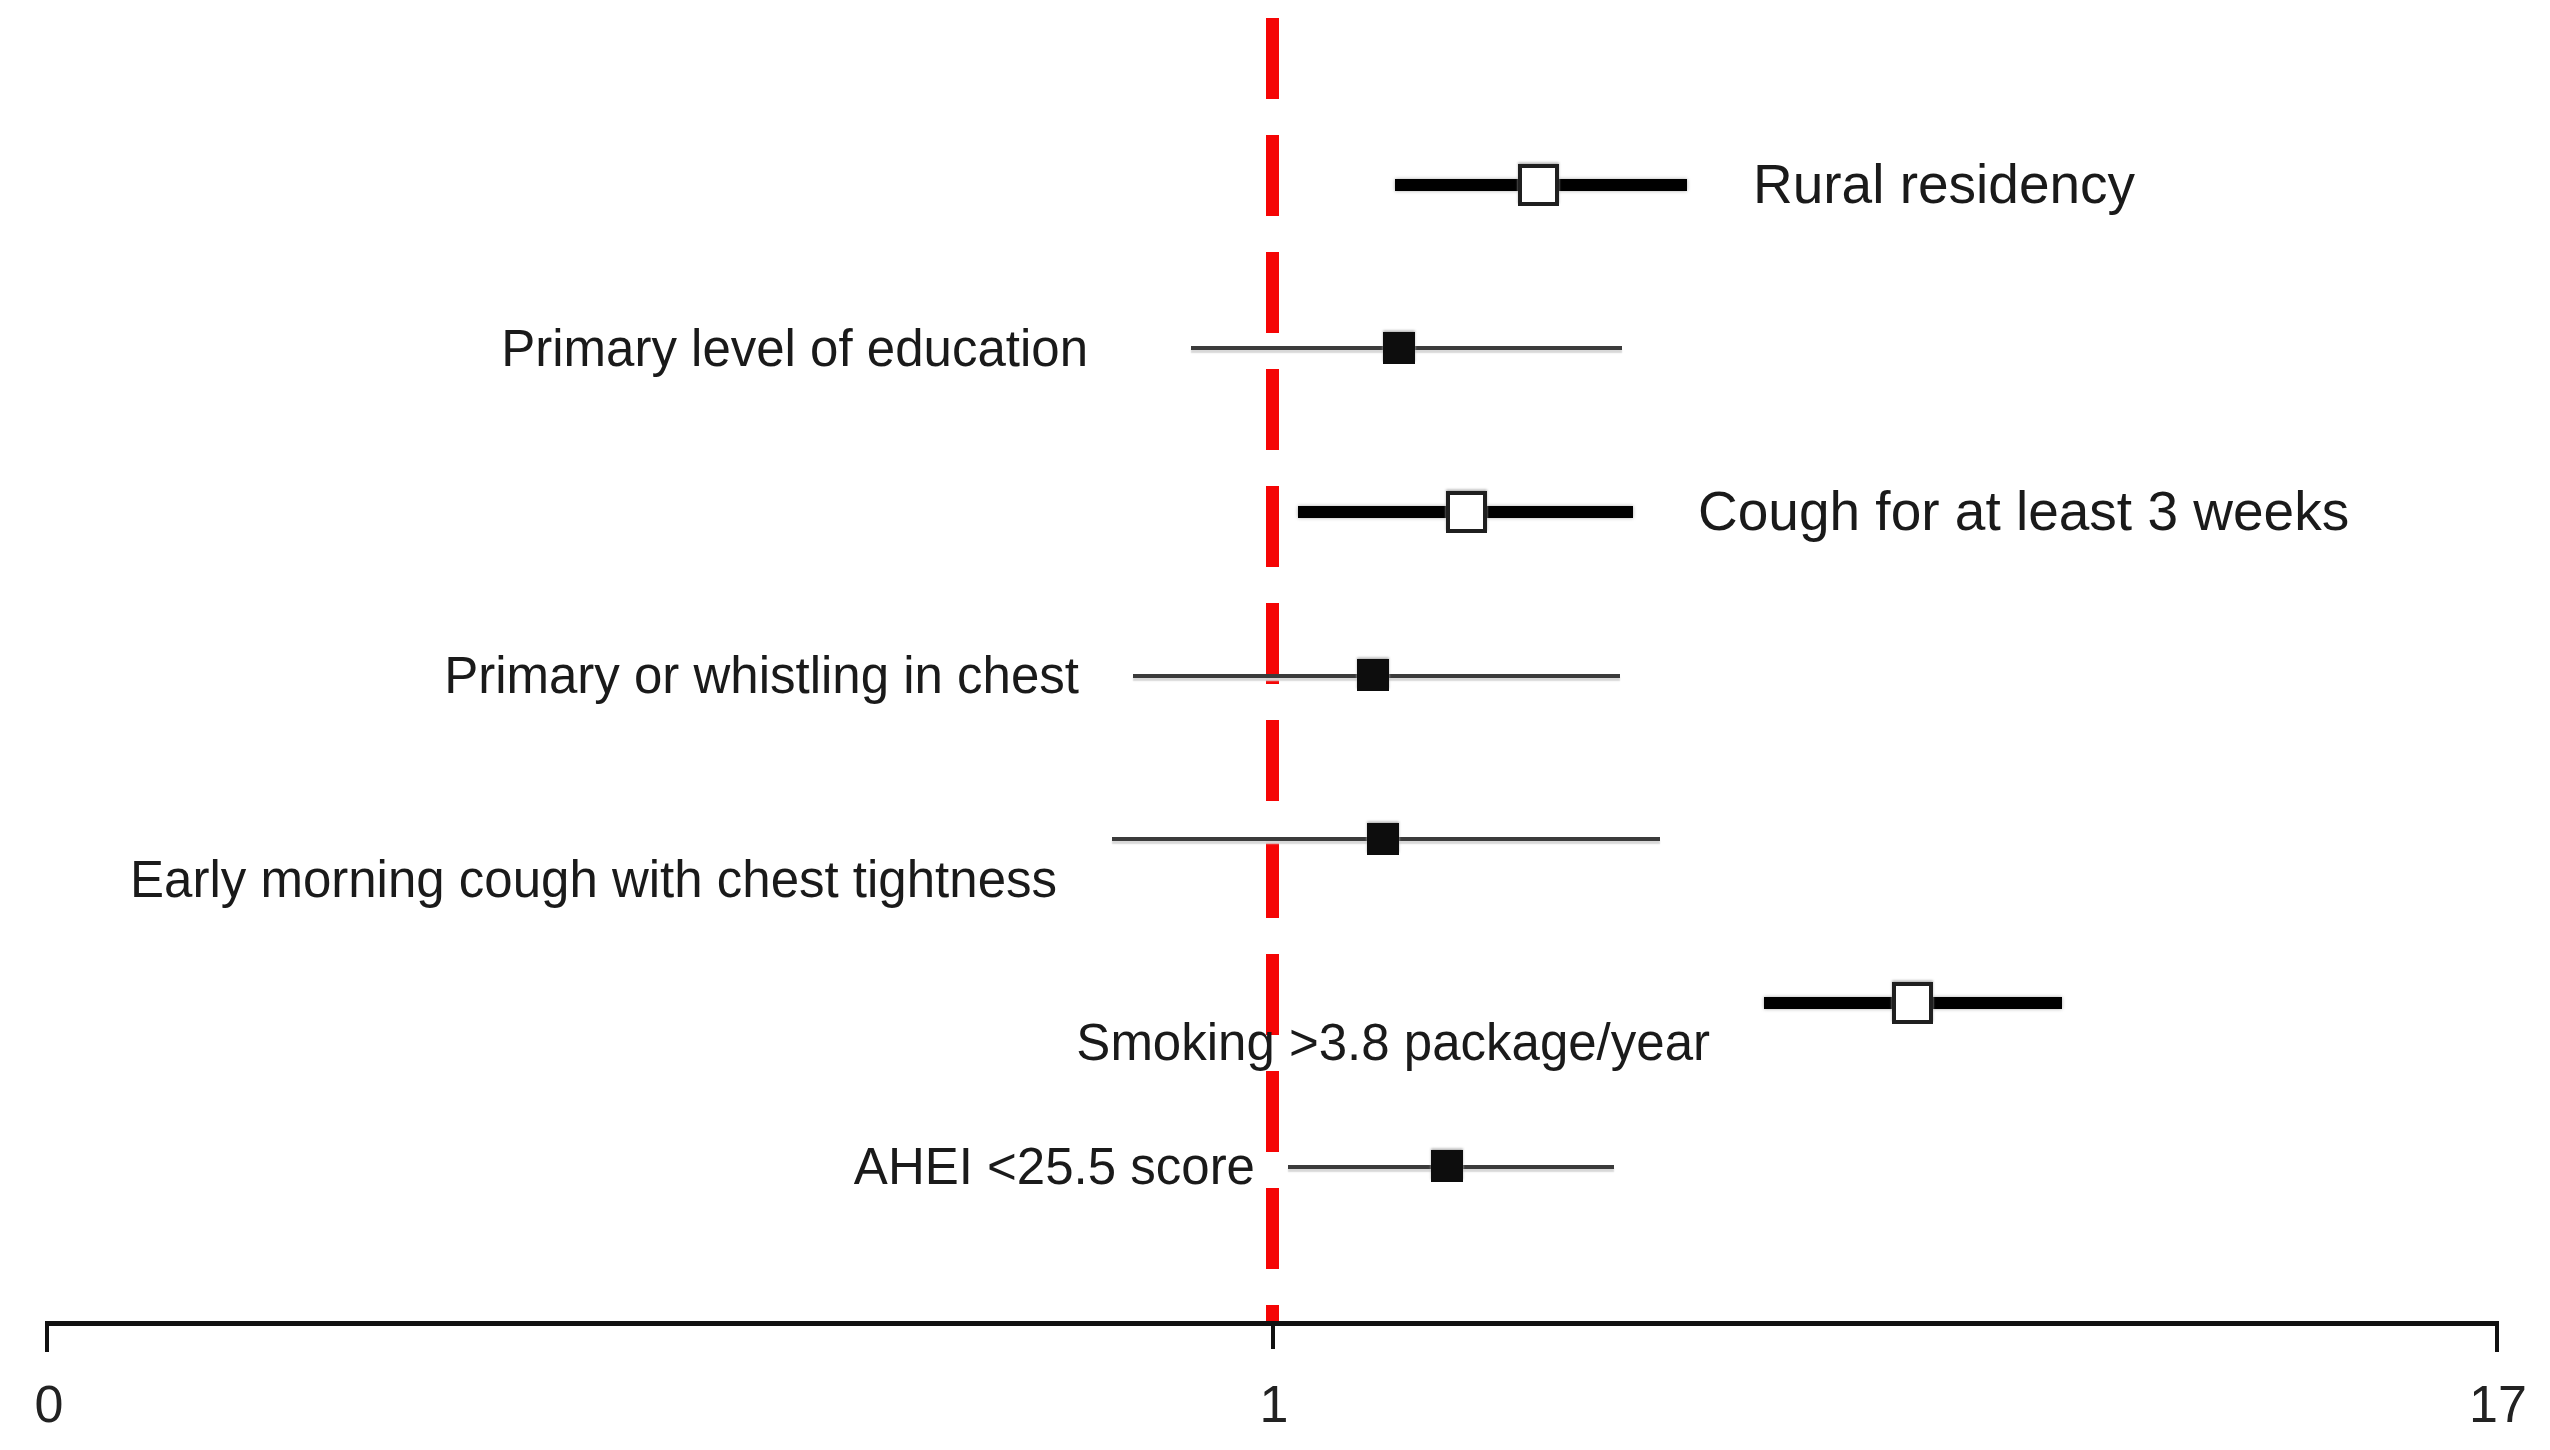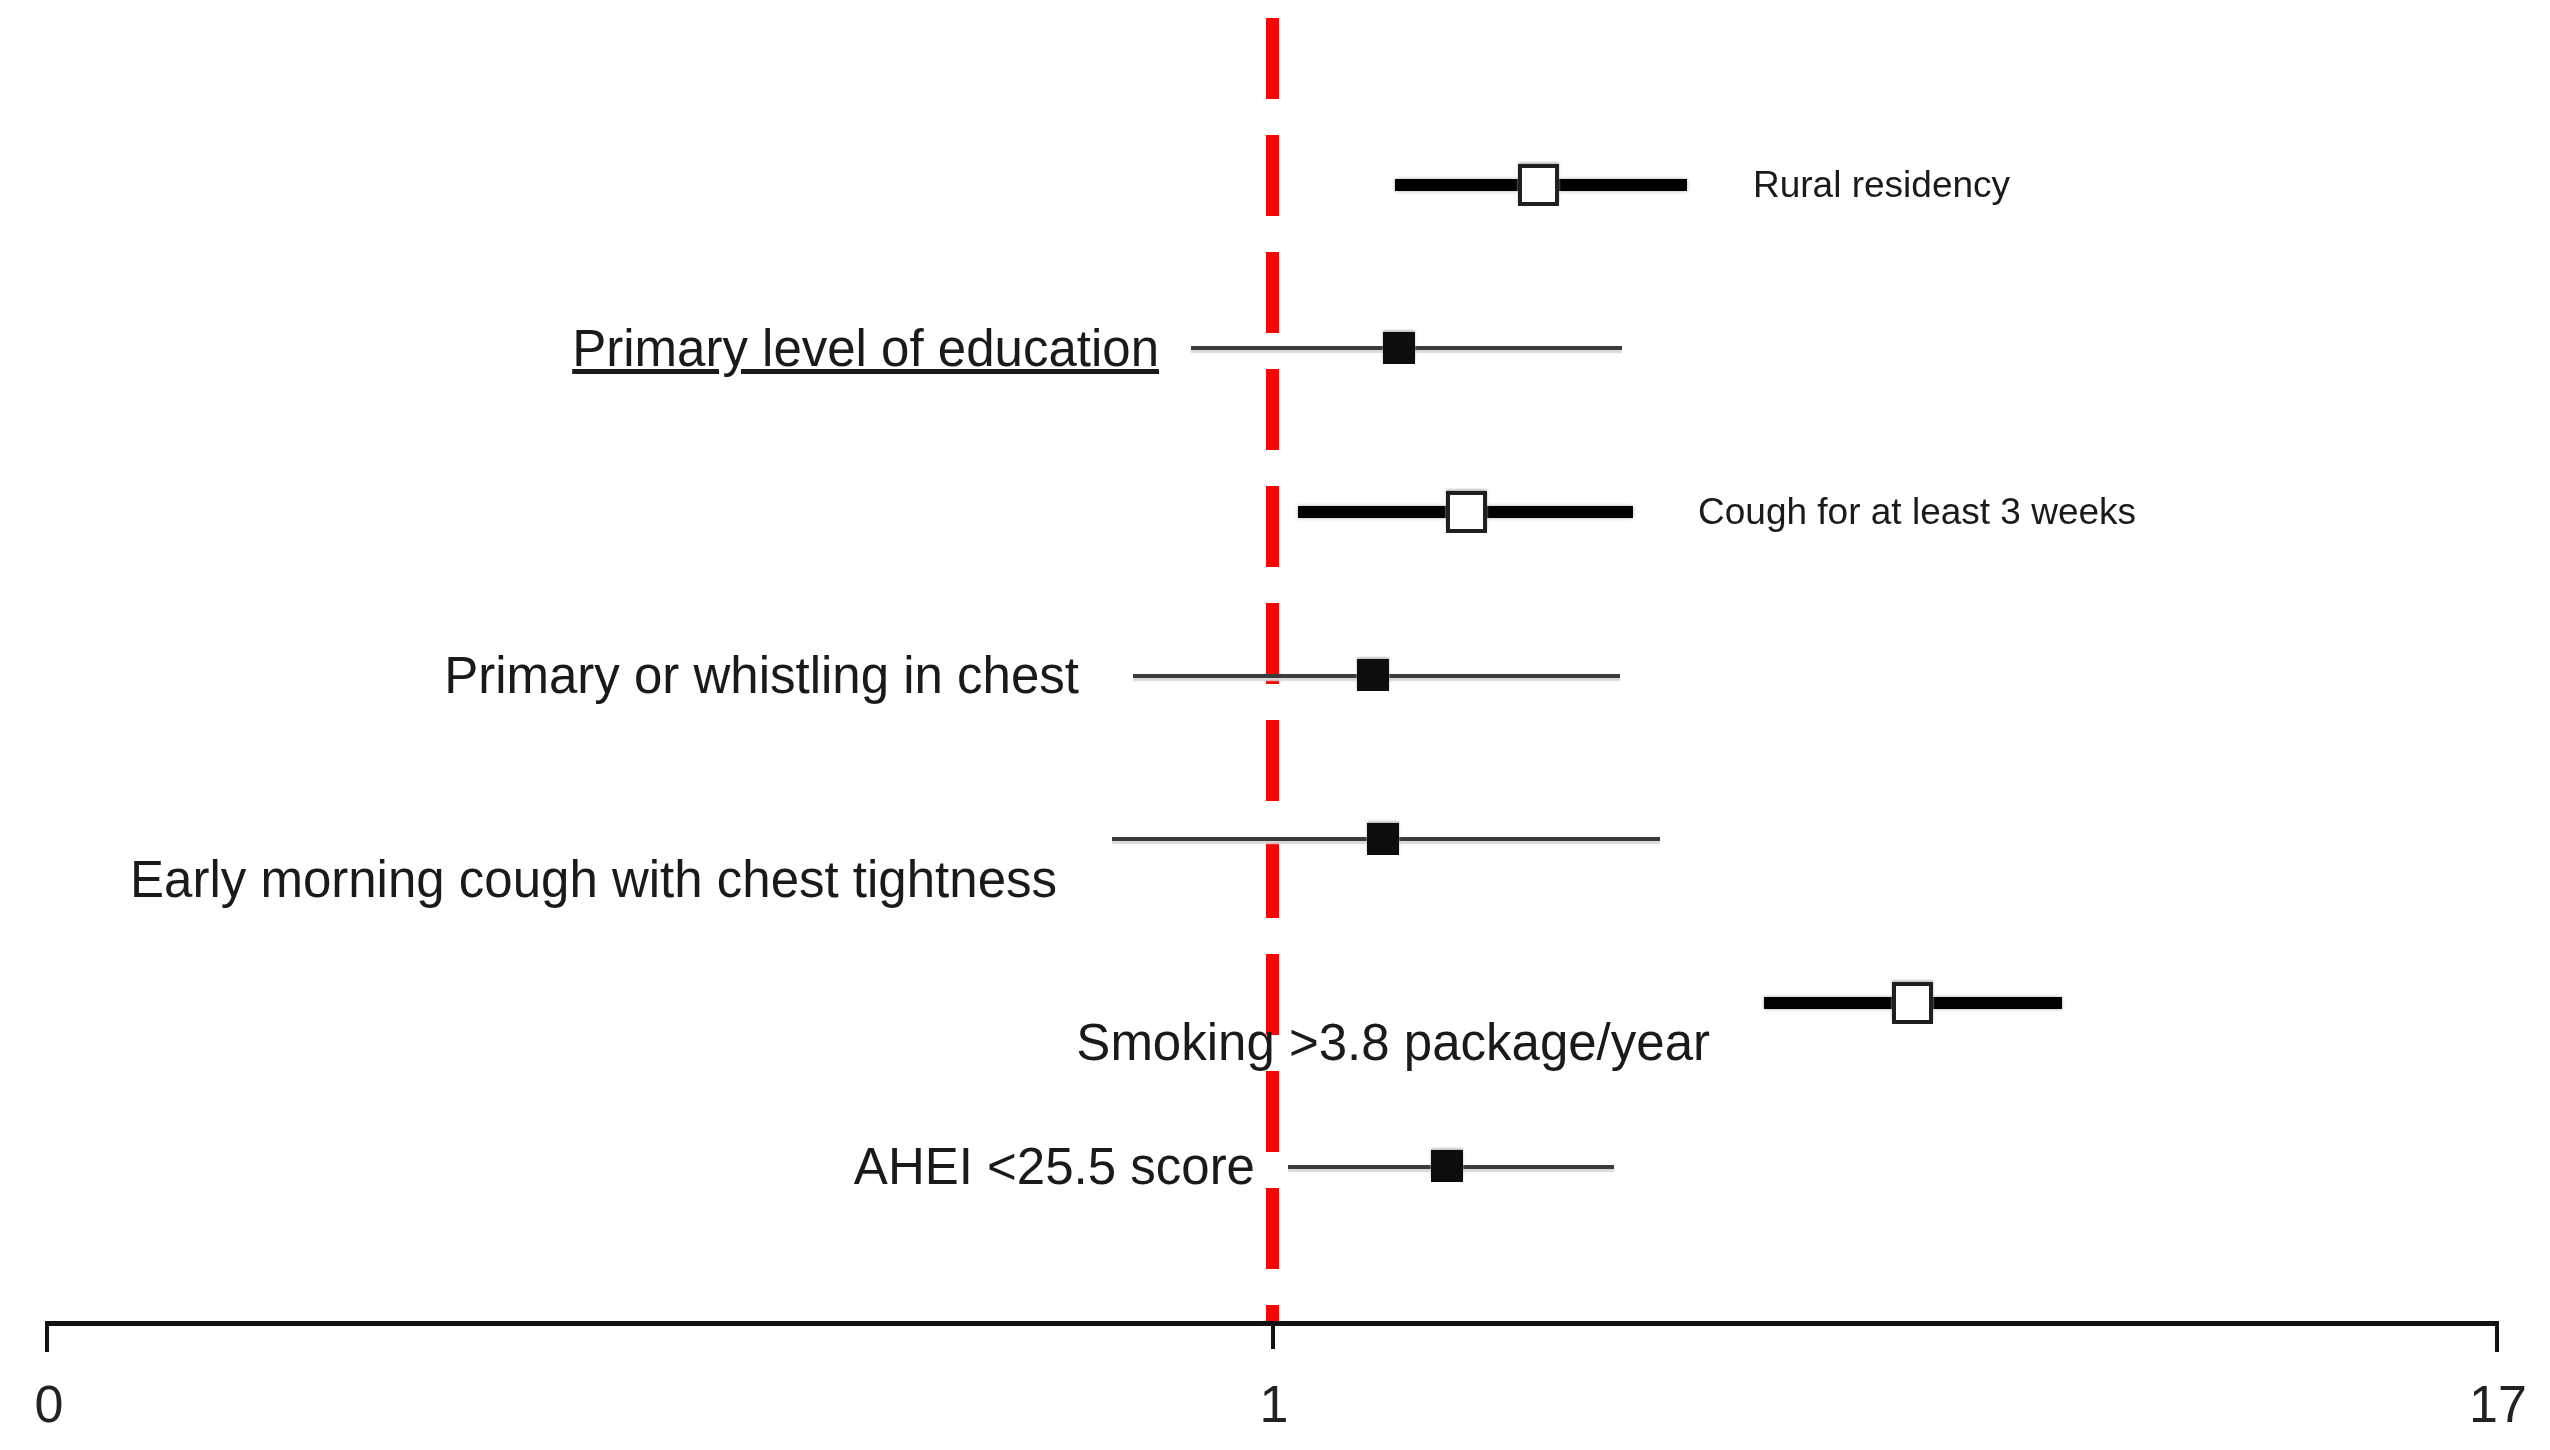--- a/index.html
+++ b/index.html
@@ -42,35 +42,35 @@
   .ci-line.thick{height:11.5px;background:#000000;box-shadow:0 0 3.8px #aaaaaa;}
   .ci-line.thin{height:3.8px;background:#3b3b3b;box-shadow:0 3.1px 1.5px #d8d8d8;}
   .or-marker{position:absolute;box-sizing:border-box;box-shadow:0 -2.3px 2.3px #b5b5b5;}
   .or-marker.open{width:41px;height:42px;background:#ffffff;border:4.6px solid #1f1f1f;}
   .or-marker.filled{width:32px;height:32px;background:#0d0d0d;}
   .row-label{
     position:absolute;height:65px;line-height:65px;
     color:#1a1a1a;white-space:nowrap;font-size:51px;
   }
   .row-label.side-left{text-align:right;}
-  .row-label.side-right{font-size:37px;}
+  .row-label.side-right{font-size:55px;}
 </style>
 </head>
 <body>
 
 <div class="plot">
   <div class="ref-line"></div>
 
   <div id="rows-layer">
       <div class="ci-line thick" style="left: 1395px; width: 292px; top: 179px;"></div>
       <div class="or-marker open" style="left: 1518px; top: 164px;"></div>
       <span class="row-label side-right" style="top: 152px; left: 1753px;">Rural residency</span>
       <div class="ci-line thin" style="left: 1191px; width: 431px; top: 346px;"></div>
       <div class="or-marker filled" style="left: 1383px; top: 332px;"></div>
-      <span class="row-label side-left" style="top: 316px; right: 1391px; text-decoration: underline;">Primary level of education</span>
+      <span class="row-label side-left" style="top: 316px; right: 1462px;">Primary level of education</span>
       <div class="ci-line thick" style="left: 1298px; width: 335px; top: 506px;"></div>
       <div class="or-marker open" style="left: 1446px; top: 491px;"></div>
       <span class="row-label side-right" style="top: 479px; left: 1698px;">Cough for at least 3 weeks</span>
       <div class="ci-line thin" style="left: 1133px; width: 487px; top: 674px;"></div>
       <div class="or-marker filled" style="left: 1357px; top: 659px;"></div>
       <span class="row-label side-left" style="top: 643px; right: 1471px;">Primary or whistling in chest</span>
       <div class="ci-line thin" style="left: 1112px; width: 548px; top: 837px;"></div>
       <div class="or-marker filled" style="left: 1367px; top: 823px;"></div>
       <span class="row-label side-left" style="top: 847px; right: 1493px;">Early morning cough with chest tightness</span>
       <div class="ci-line thick" style="left: 1764px; width: 298px; top: 997px;"></div>

